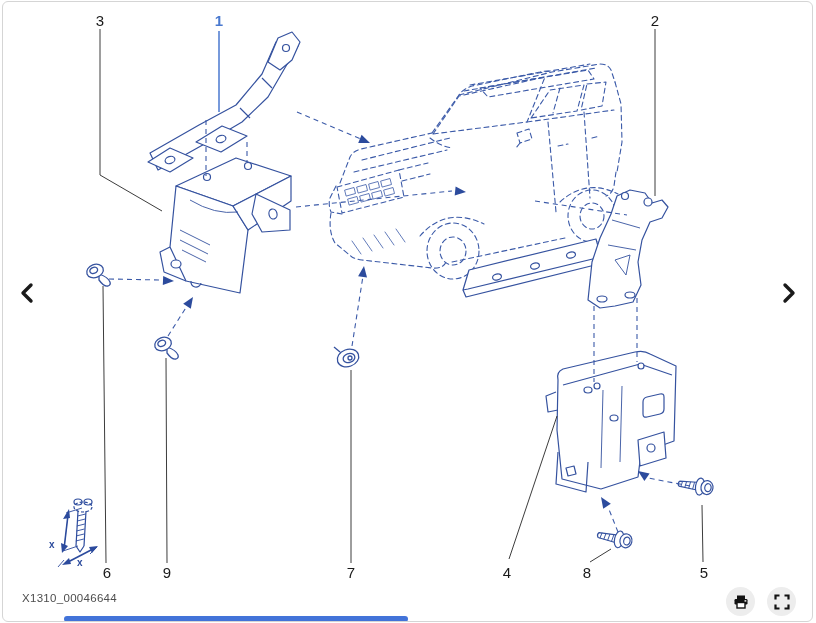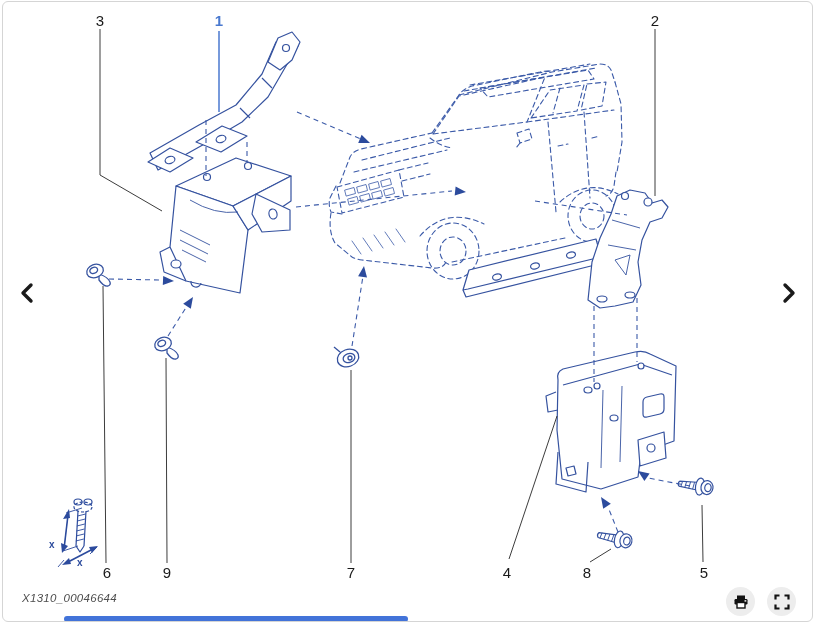--- a/index.html
+++ b/index.html
@@ -9,21 +9,21 @@
          border-radius:6px;pointer-events:none;}
   .diagram-svg{position:absolute;left:0;top:0;}
   .callout{position:absolute;transform:translateX(-50%);font-size:15px;color:#1a1a1a;
            line-height:1;cursor:pointer;background:none;border:none;padding:0;
            font-family:"Liberation Sans",sans-serif;}
   .callout.hl{color:#4a79cf;font-weight:bold;}
   .xlabel{position:absolute;color:#2c4b9d;font-size:10px;font-weight:bold;line-height:1;}
   .nav-btn{position:absolute;top:278px;width:26px;height:30px;background:none;border:none;
            padding:0;cursor:pointer;display:flex;align-items:center;justify-content:center;}
   .nav-prev{left:14px;} .nav-next{left:776px;}
-  .code{position:absolute;left:22px;top:592px;font-size:11.5px;color:#4d4d4d;letter-spacing:.3px;font-style:italic;}
+  .code{position:absolute;left:22px;top:592px;font-size:11.5px;color:#4d4d4d;letter-spacing:.3px;}
   .round-btn{position:absolute;top:587px;width:29px;height:29px;border-radius:50%;
              background:#ededed;border:none;display:flex;align-items:center;
              justify-content:center;cursor:pointer;padding:0;}
   .btn-print{left:726px;} .btn-full{left:767px;}
   .hscroll-thumb{position:absolute;left:64px;top:616px;width:344px;height:6px;
                  background:#4273d9;border-radius:3px;cursor:pointer;}
 </style>
 </head>
 <body>
 

